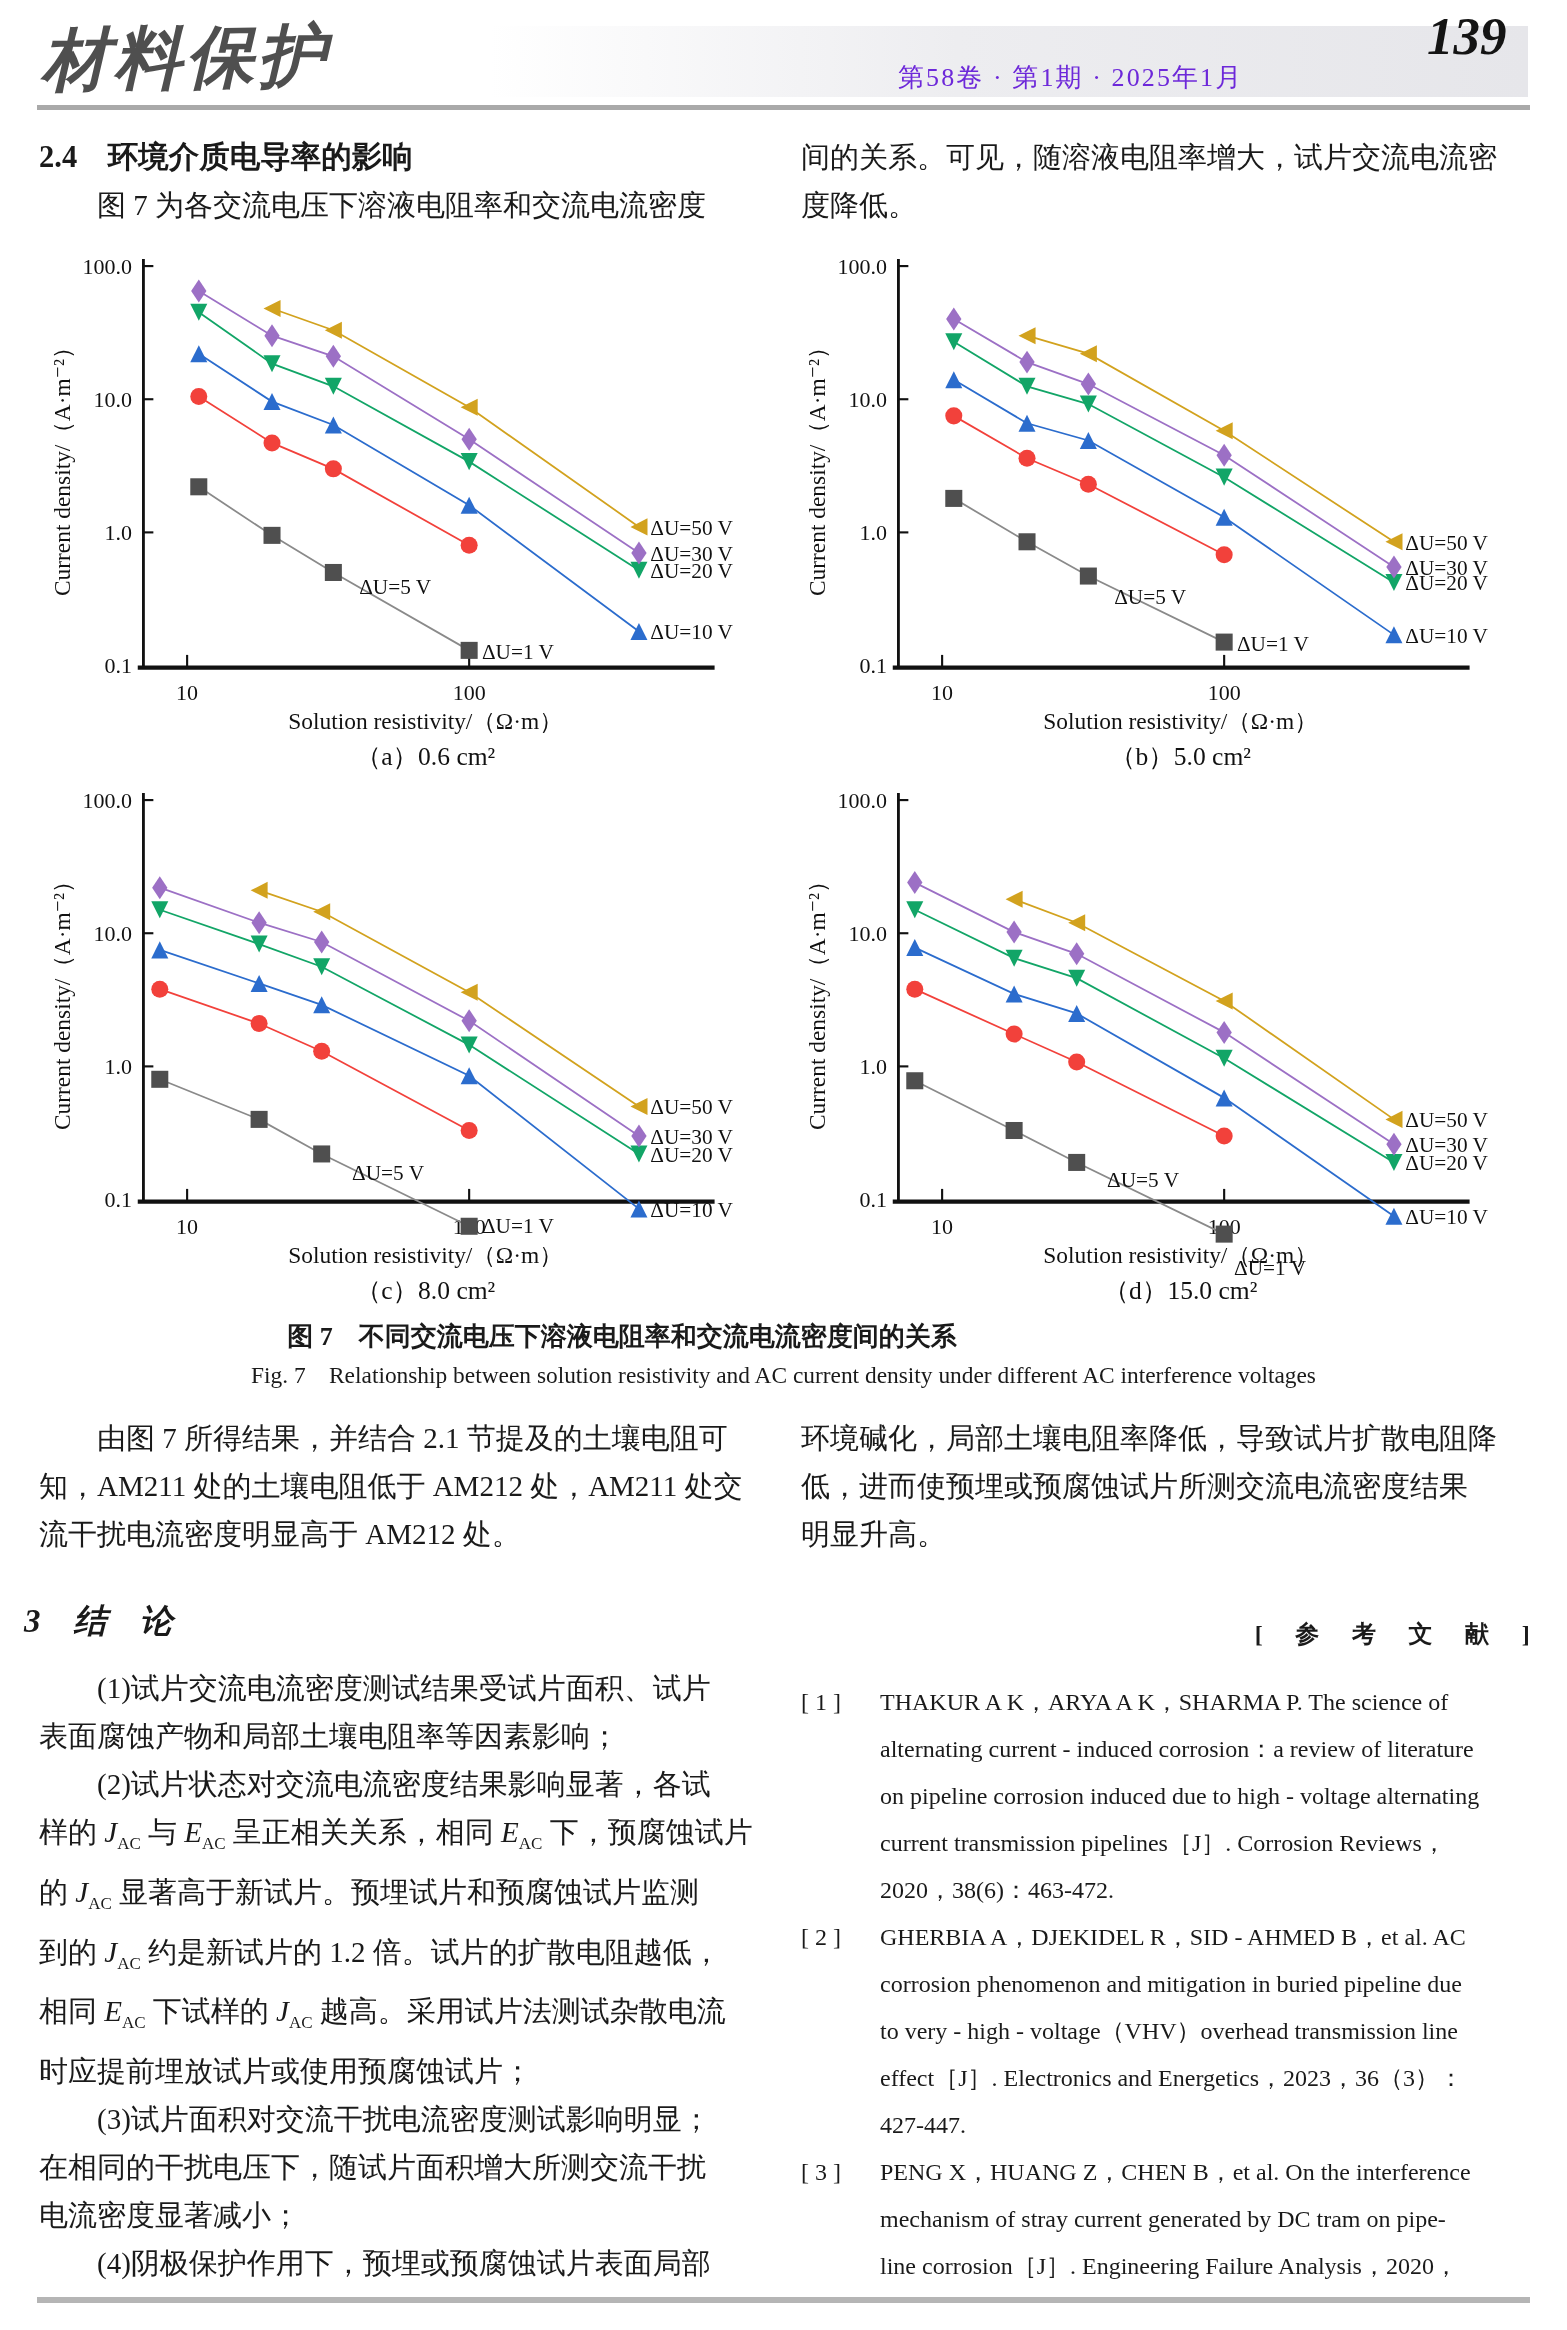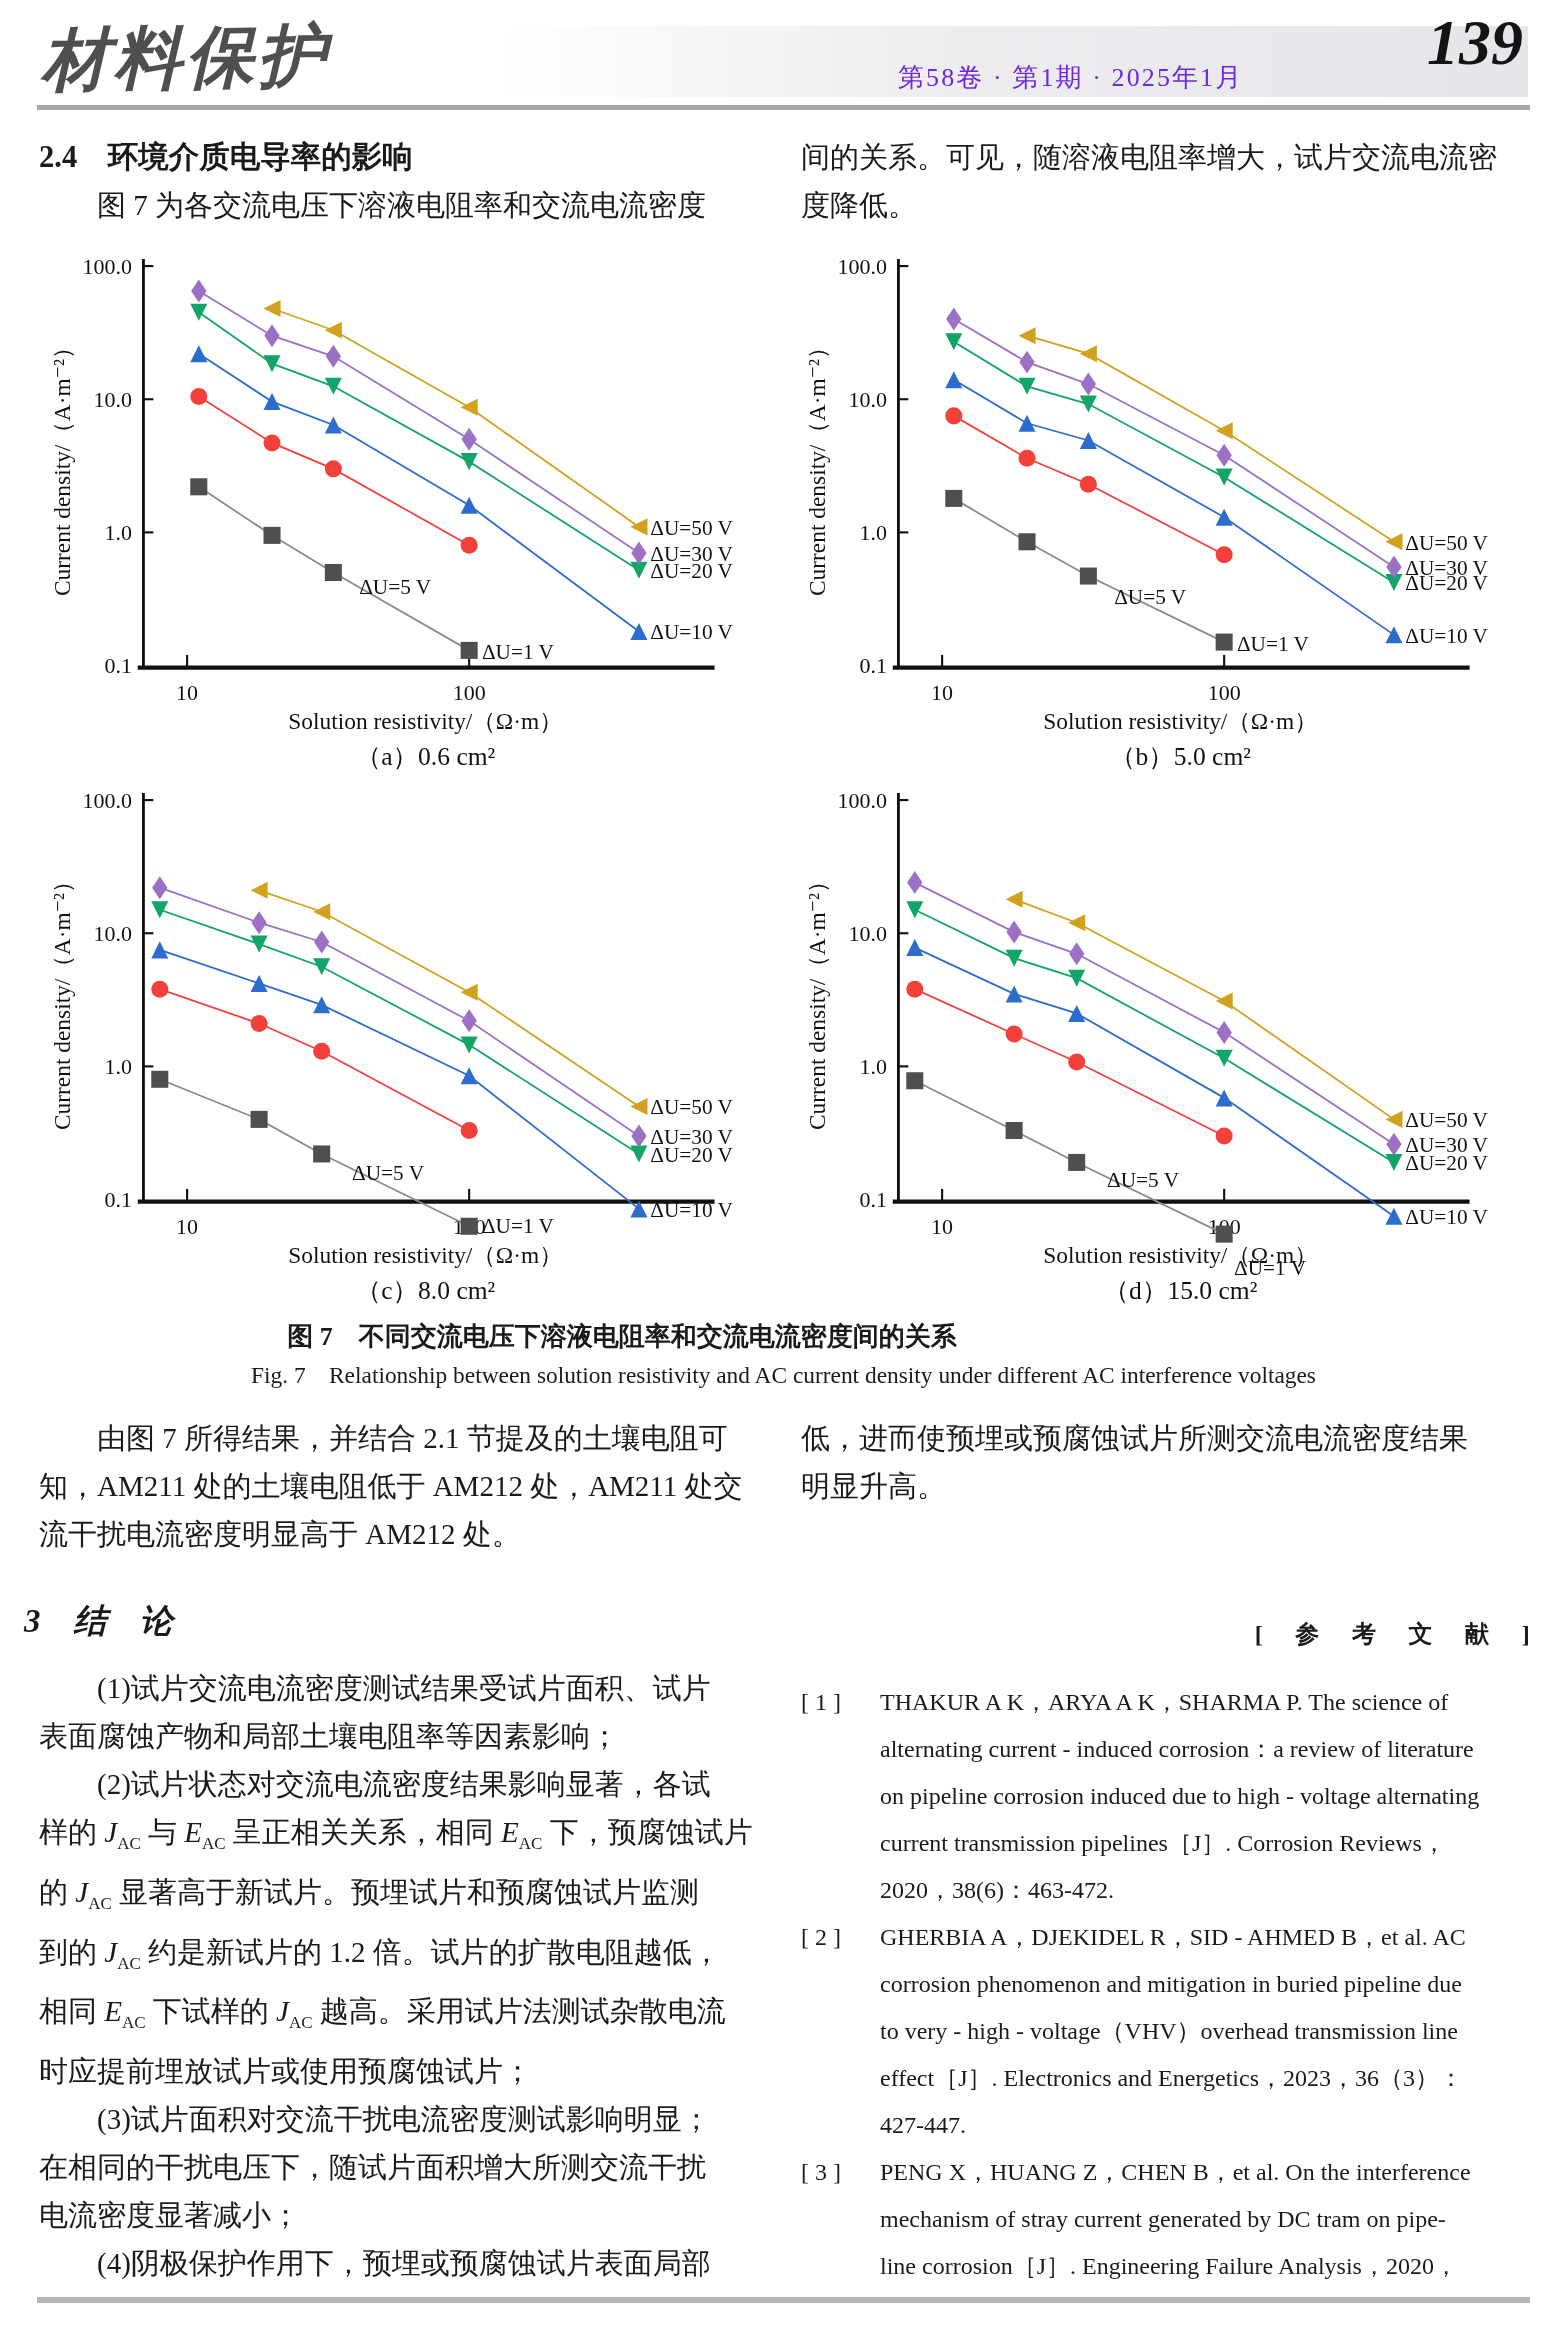--- a/index.html
+++ b/index.html
@@ -5,21 +5,21 @@
   html,body{margin:0;padding:0;background:#ffffff;}
   .page{position:relative;width:1567px;height:2330px;background:#fff;overflow:hidden;
         font-family:"Liberation Serif","DejaVu Serif",serif;color:#1a1a1a;}
   .abs{position:absolute;}
   
   #band{left:490px;top:25.6px;width:1038px;height:71px;
         background:linear-gradient(to right,rgba(242,242,244,0),#ededf0 45%,#e6e6ea);}
   #logo{left:41px;top:12.8px;font-size:68px;font-weight:bold;font-style:italic;
         color:#4f4f4f;letter-spacing:4.3px;transform:rotate(-1deg);}
   #issue{left:898px;top:60px;font-size:26px;color:#6d28d9;letter-spacing:2.1px;}
-  #pagenum{left:1427px;top:5.7px;font-size:64px;font-weight:bold;font-style:italic;color:#141414;}
+  #pagenum{left:1427px;top:5.7px;font-size:53px;font-weight:bold;font-style:italic;color:#141414;}
   #hrule{left:37px;top:105px;width:1493px;height:5px;background:#a9a9a9;}
   #footrule{left:37px;top:2297px;width:1493px;height:5.7px;background:#b5b5b5;}
   
   .col{width:733px;}
   .line{font-size:29px;line-height:48px;white-space:nowrap;}
   .h2{font-size:30.5px;font-weight:bold;line-height:48px;white-space:nowrap;}
   .h1{font-size:33px;font-weight:bold;line-height:50px;white-space:nowrap;}
   sub{font-size:17px;}
   
   .figcap-cn{left:0;top:1319px;width:1244px;text-align:center;font-size:26px;font-weight:bold;}
@@ -289,20 +289,21 @@
 
   <div class="abs figcap-cn">图 7　不同交流电压下溶液电阻率和交流电流密度间的关系</div>
   <div class="abs figcap-en">Fig. 7　Relationship between solution resistivity and AC current density under different AC interference voltages</div>
 
   <div class="abs col" style="left:39px;top:1414px;">
     <div class="line">　　由图 7 所得结果，并结合 2.1 节提及的土壤电阻可</div>
     <div class="line">知，AM211 处的土壤电阻低于 AM212 处，AM211 处交</div>
     <div class="line">流干扰电流密度明显高于 AM212 处。</div>
   </div>
   <div class="abs col" style="left:801px;top:1414px;">
+    <div class="line">环境碱化，局部土壤电阻率降低，导致试片扩散电阻降</div>
     <div class="line">低，进而使预埋或预腐蚀试片所测交流电流密度结果</div>
     <div class="line">明显升高。</div>
   </div>
 
   <div class="abs h1" style="left:24px;top:1596px;font-style:italic;">3　结　论</div>
   <div class="abs col" style="left:39px;top:1664px;">
     <div class="line">　　(1)试片交流电流密度测试结果受试片面积、试片</div>
     <div class="line">表面腐蚀产物和局部土壤电阻率等因素影响；</div>
     <div class="line">　　(2)试片状态对交流电流密度结果影响显著，各试</div>
     <div class="line">样的 <i>J</i><sub>AC</sub> 与 <i>E</i><sub>AC</sub> 呈正相关关系，相同 <i>E</i><sub>AC</sub> 下，预腐蚀试片</div>

